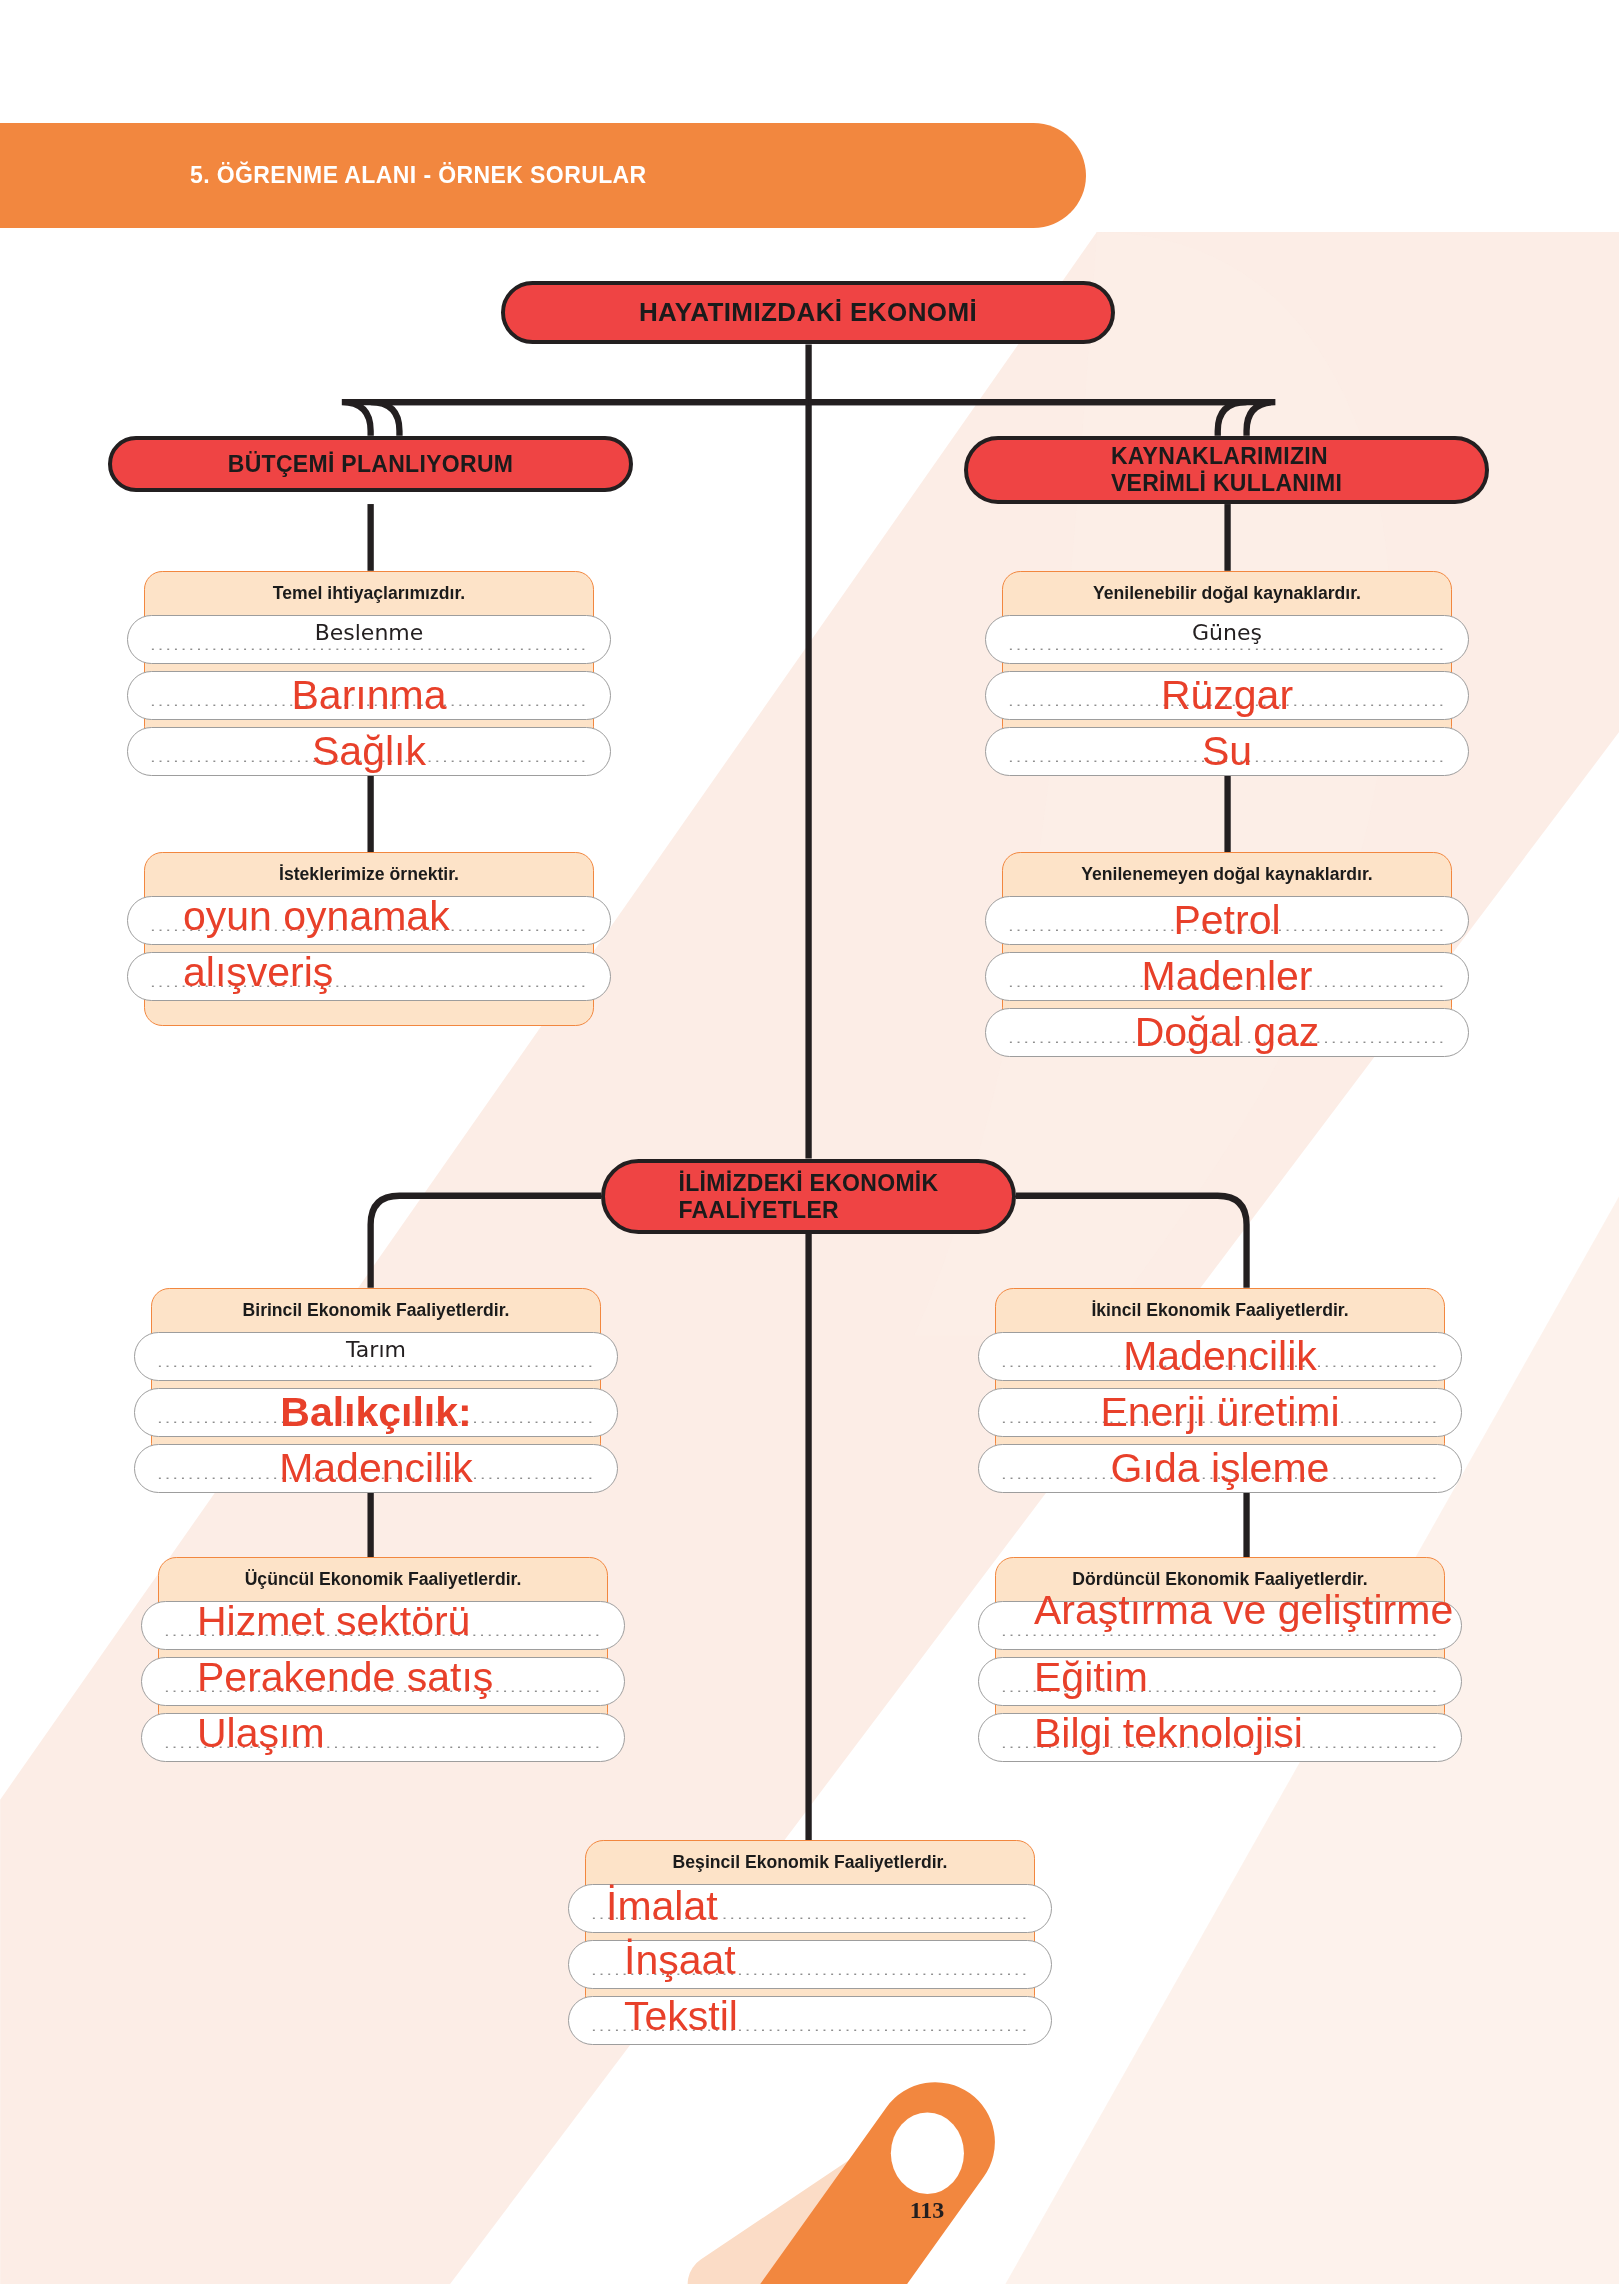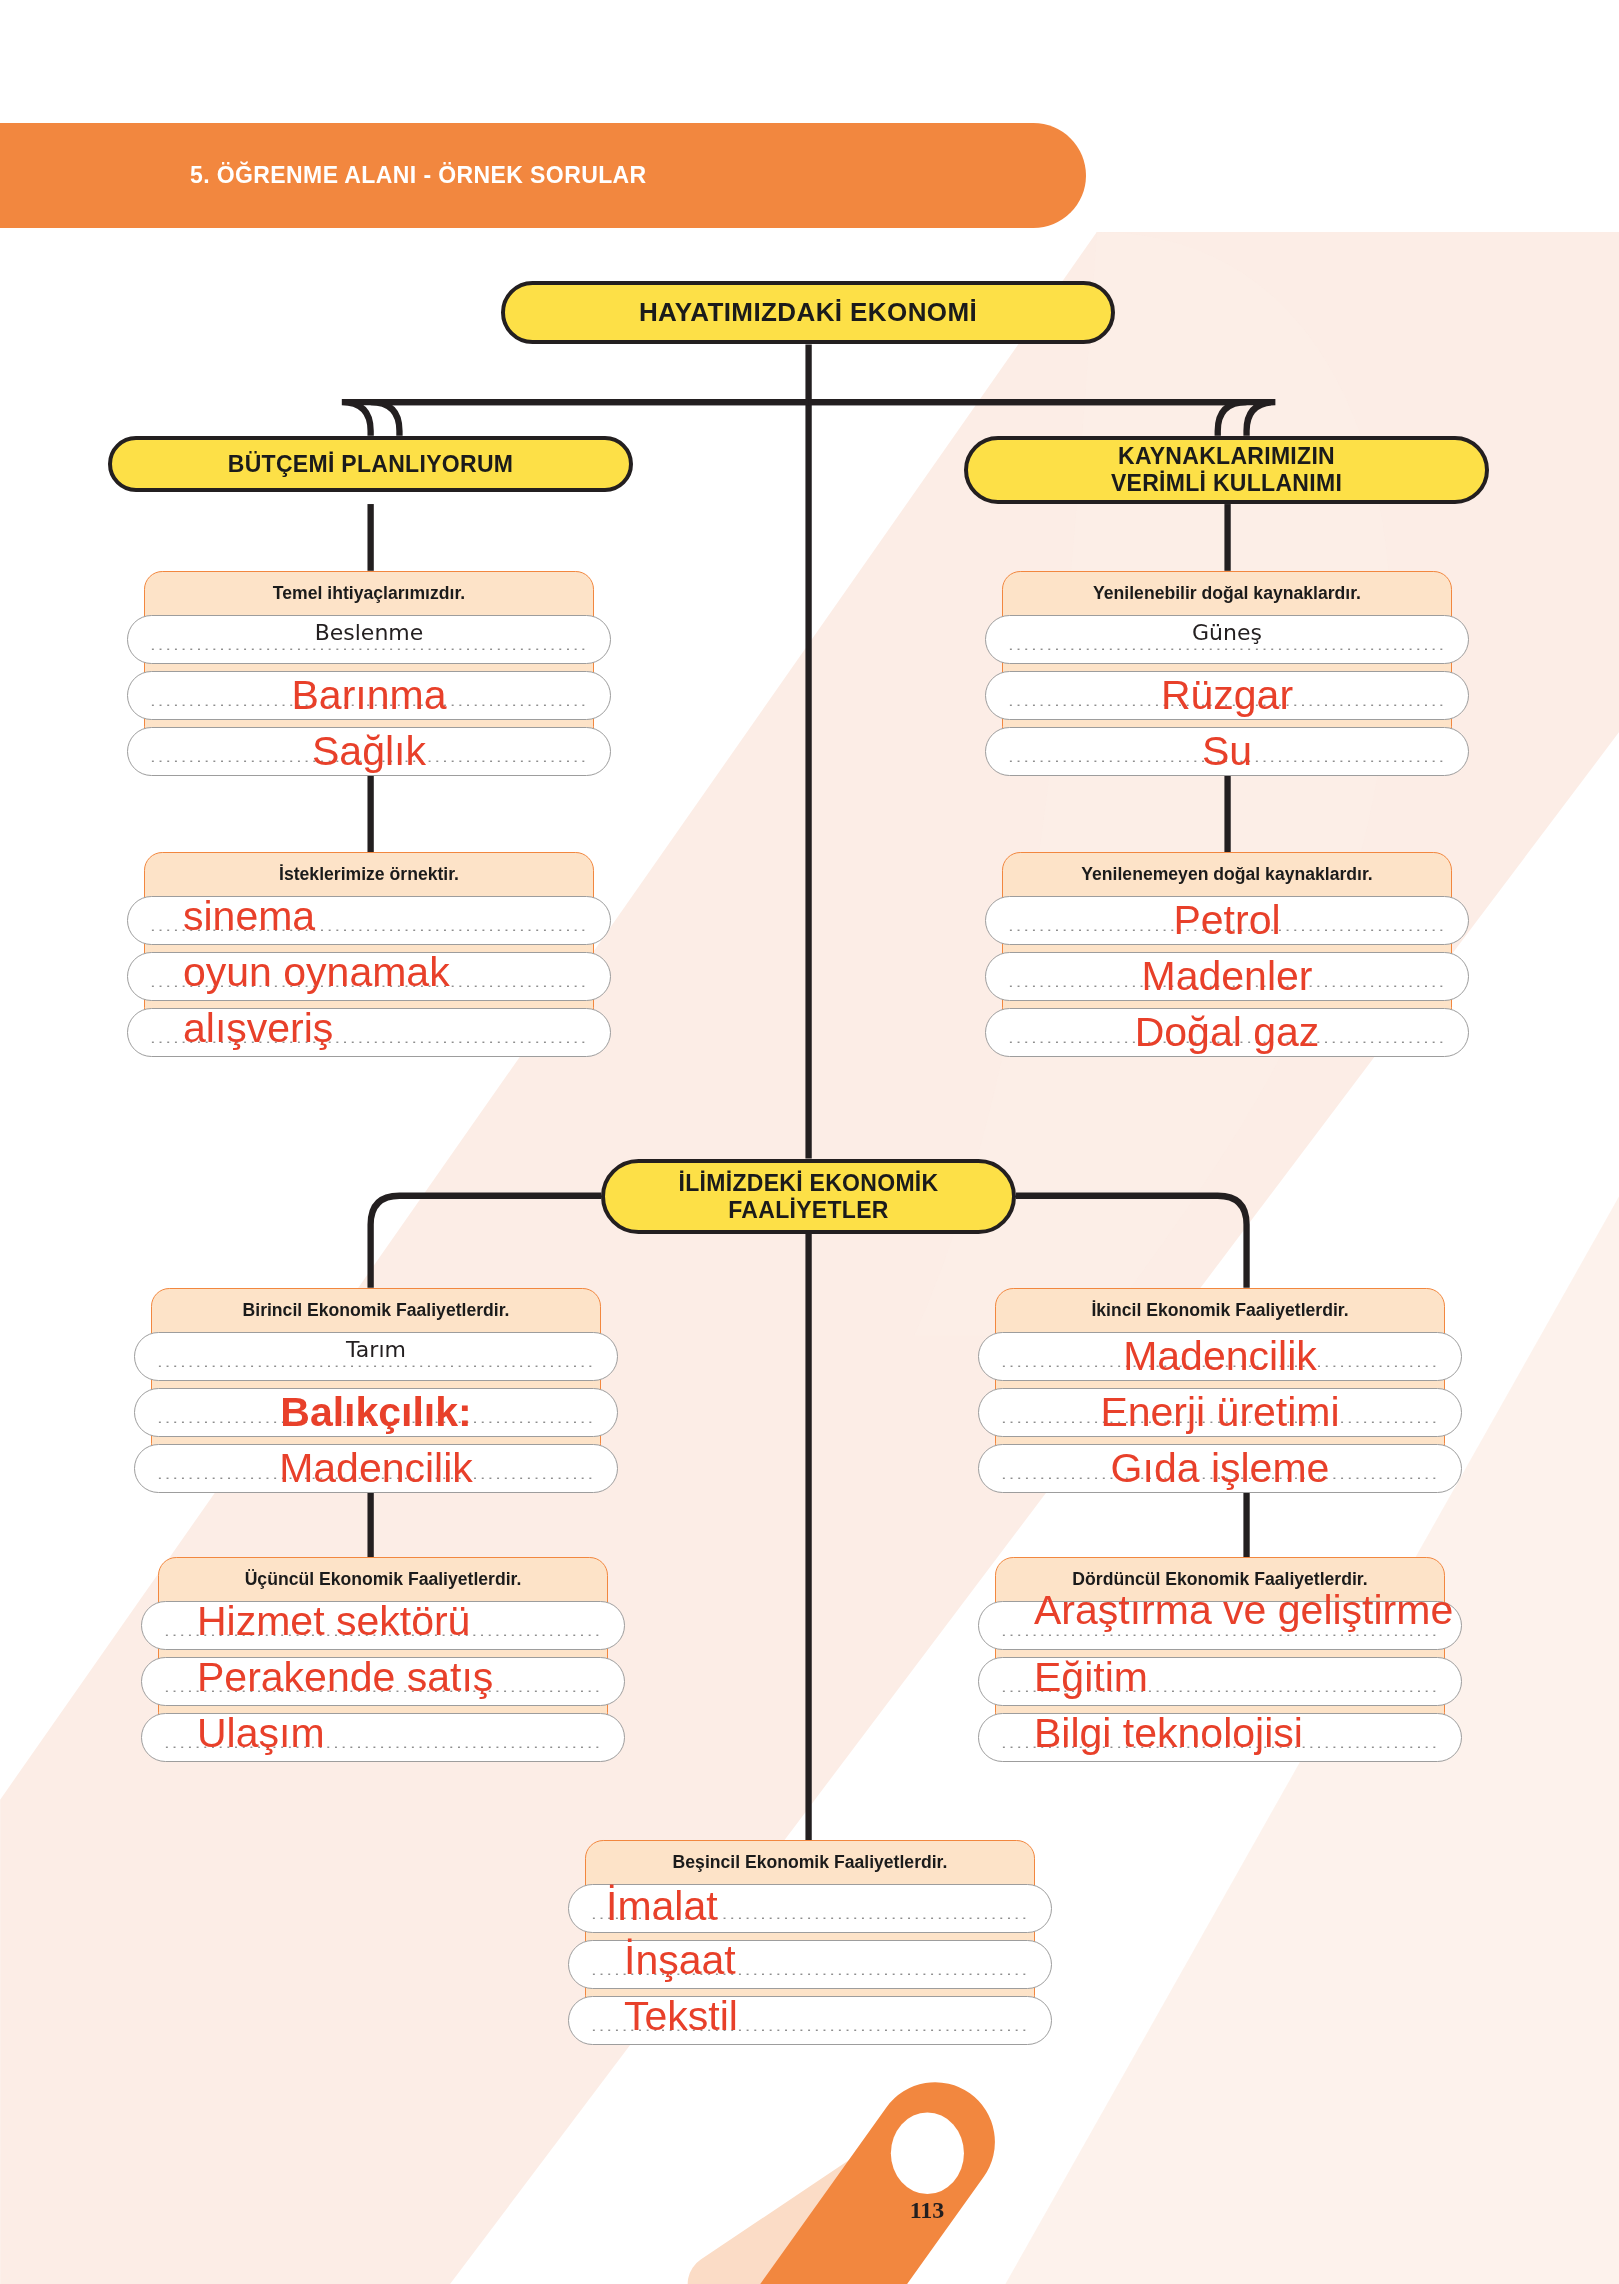--- a/index.html
+++ b/index.html
@@ -24,23 +24,23 @@
     display:flex;align-items:center;
     color:#ffffff;font-size:23px;font-weight:bold;letter-spacing:0.4px;
     z-index:4;white-space:nowrap;
   }
 
   
   #links{position:absolute;inset:0;z-index:4;}
 
   
   .node{
-    position:absolute;z-index:6;background:#fde047;
+    position:absolute;z-index:6;background:#ef4444;
     border:4.9px solid #231f20;border-radius:84px;
-    display:flex;align-items:center;justify-content:center;text-align:center;
+    display:flex;align-items:center;justify-content:center;
     color:#1b1b1b;font-weight:bold;line-height:1.16;
     box-sizing:border-box;
   }
   #node-root{left:501px;top:281px;width:614px;height:63px;font-size:26px;letter-spacing:0.4px;}
   #node-budget{left:108px;top:436px;width:525px;height:56px;font-size:23px;letter-spacing:0.3px;}
   #node-resources{left:964px;top:436px;width:525px;height:68px;font-size:23px;letter-spacing:0.3px;}
   #node-activities{left:601px;top:1159px;width:415px;height:75px;font-size:23px;letter-spacing:0.3px;}
 
   
   .group{position:absolute;z-index:5;}
@@ -174,24 +174,20 @@
         <div class="ans red c" style="bottom: 2.8px;">Sağlık</div>
       </div>
     </div>
   </div>
 <div class="group" id="g-wants">
     <div class="card"></div>
     <div class="card-title">İsteklerimize örnektir.</div>
     <div class="rows">
       <div class="row">
         <div class="dots"></div>
-        <div class="ans red l" style="bottom: 7px; padding-left: 55px;">sinema</div>
-      </div>
-      <div class="row">
-        <div class="dots"></div>
         <div class="ans red l" style="bottom: 7px; padding-left: 55px;">oyun oynamak</div>
       </div>
       <div class="row">
         <div class="dots"></div>
         <div class="ans red l" style="bottom: 7px; padding-left: 55px;">alışveriş</div>
       </div>
     </div>
   </div>
 <div class="group" id="g-renew">
     <div class="card"></div>

